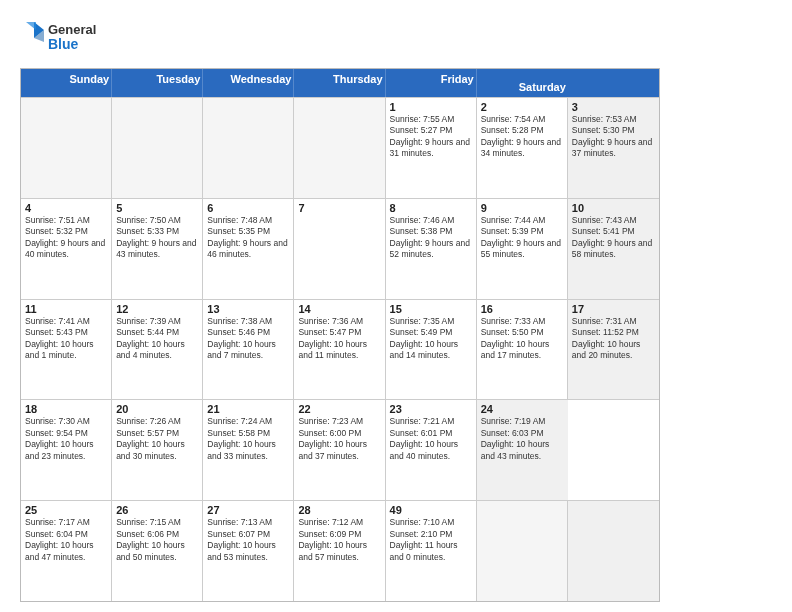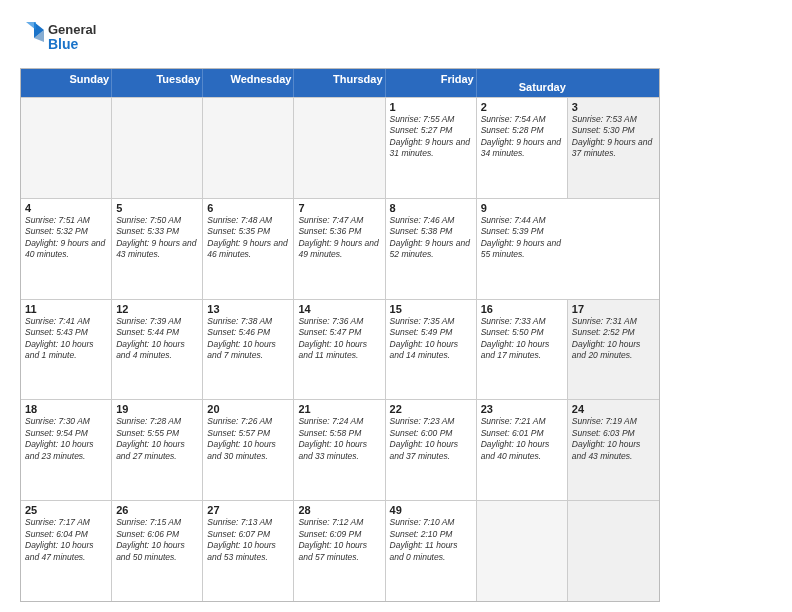--- a/index.html
+++ b/index.html
@@ -87,21 +87,20 @@
       font-size: 11px;
       font-weight: bold;
       color: #222;
       display: block;
       margin-bottom: 1px;
     }
     .day-info {
       font-size: 8.5px;
       line-height: 1.35;
       color: #333;
-      font-style: italic;
     }
   </style>
 </head>
 <body>
 
 <div class="page">
   <div class="header">
     <div class="logo">
   <svg width="90" height="44" viewBox="0 0 90 44">
     <text x="28" y="18" font-size="13" font-weight="bold" fill="#333" font-family="Arial">General</text>
@@ -171,39 +170,42 @@
           </div>
           <div class="cal-cell">
             <span class="day-num">6</span>
             <div class="day-info">Sunrise: 7:48 AM
 Sunset: 5:35 PM
 Daylight: 9 hours
 and 46 minutes.</div>
           </div>
           <div class="cal-cell">
             <span class="day-num">7</span>
-            <div class="day-info">Sunrise: 7:47 AM
-Sunset: 5:36 PM
-Daylight: 9 hours
-and 49 minutes.</div>
           </div>
           <div class="cal-cell">
             <span class="day-num">8</span>
             <div class="day-info">Sunrise: 7:46 AM
 Sunset: 5:38 PM
 Daylight: 9 hours
 and 52 minutes.</div>
           </div>
           <div class="cal-cell">
             <span class="day-num">9</span>
             <div class="day-info">Sunrise: 7:44 AM
 Sunset: 5:39 PM
 Daylight: 9 hours
 and 55 minutes.</div>
           </div>
+          <div class="cal-cell shaded">
+            <span class="day-num">10</span>
+            <div class="day-info">Sunrise: 7:43 AM
+Sunset: 5:41 PM
+Daylight: 9 hours
+and 58 minutes.</div>
+          </div>
         </div>
         <div class="cal-row">
           <div class="cal-cell">
             <span class="day-num">11</span>
             <div class="day-info">Sunrise: 7:41 AM
 Sunset: 5:43 PM
 Daylight: 10 hours
 and 1 minute.</div>
           </div>
           <div class="cal-cell">
@@ -237,39 +239,32 @@
           <div class="cal-cell">
             <span class="day-num">16</span>
             <div class="day-info">Sunrise: 7:33 AM
 Sunset: 5:50 PM
 Daylight: 10 hours
 and 17 minutes.</div>
           </div>
           <div class="cal-cell shaded">
             <span class="day-num">17</span>
             <div class="day-info">Sunrise: 7:31 AM
-Sunset: 2:52 PM
+Sunset: 11:52 PM
 Daylight: 10 hours
 and 20 minutes.</div>
           </div>
         </div>
         <div class="cal-row">
           <div class="cal-cell">
             <span class="day-num">18</span>
             <div class="day-info">Sunrise: 7:30 AM
 Sunset: 9:54 PM
 Daylight: 10 hours
 and 23 minutes.</div>
-          </div>
-          <div class="cal-cell">
-            <span class="day-num">19</span>
-            <div class="day-info">Sunrise: 7:28 AM
-Sunset: 5:55 PM
-Daylight: 10 hours
-and 27 minutes.</div>
           </div>
           <div class="cal-cell">
             <span class="day-num">20</span>
             <div class="day-info">Sunrise: 7:26 AM
 Sunset: 5:57 PM
 Daylight: 10 hours
 and 30 minutes.</div>
           </div>
           <div class="cal-cell">
             <span class="day-num">21</span>

